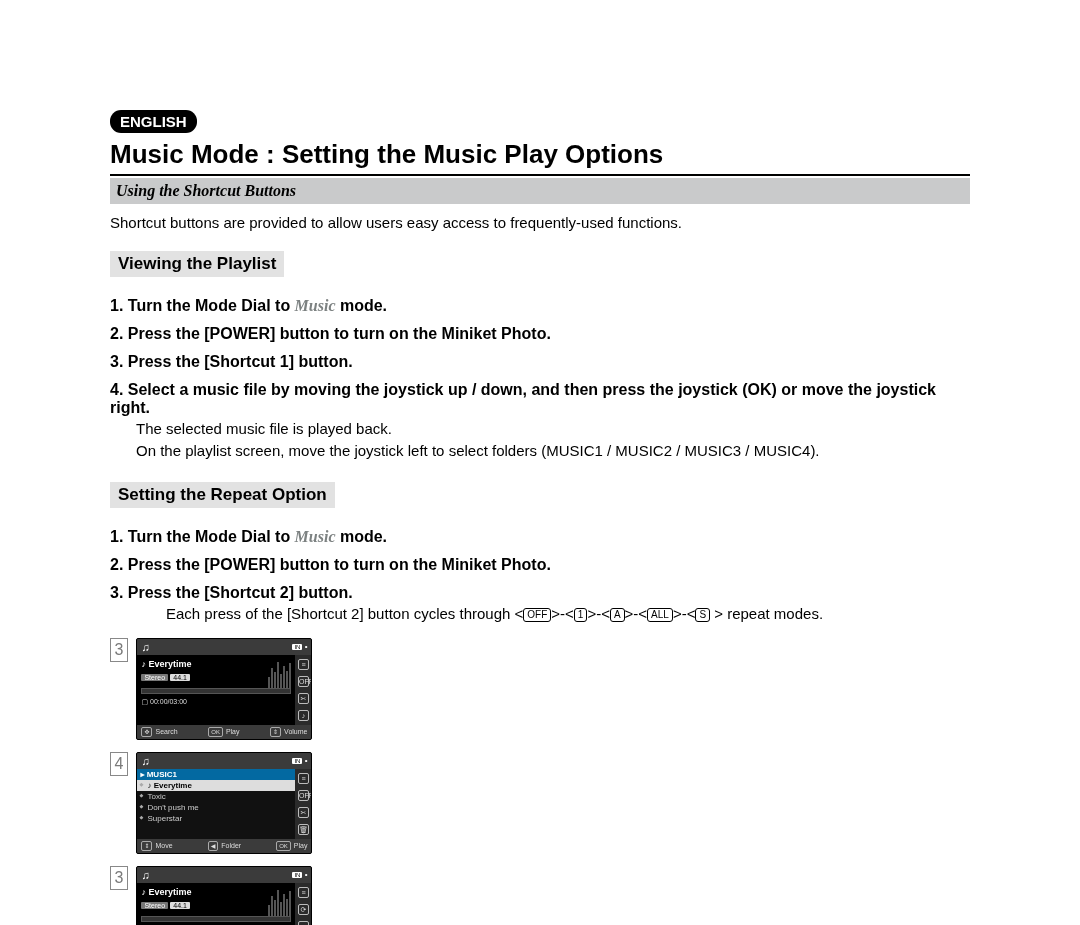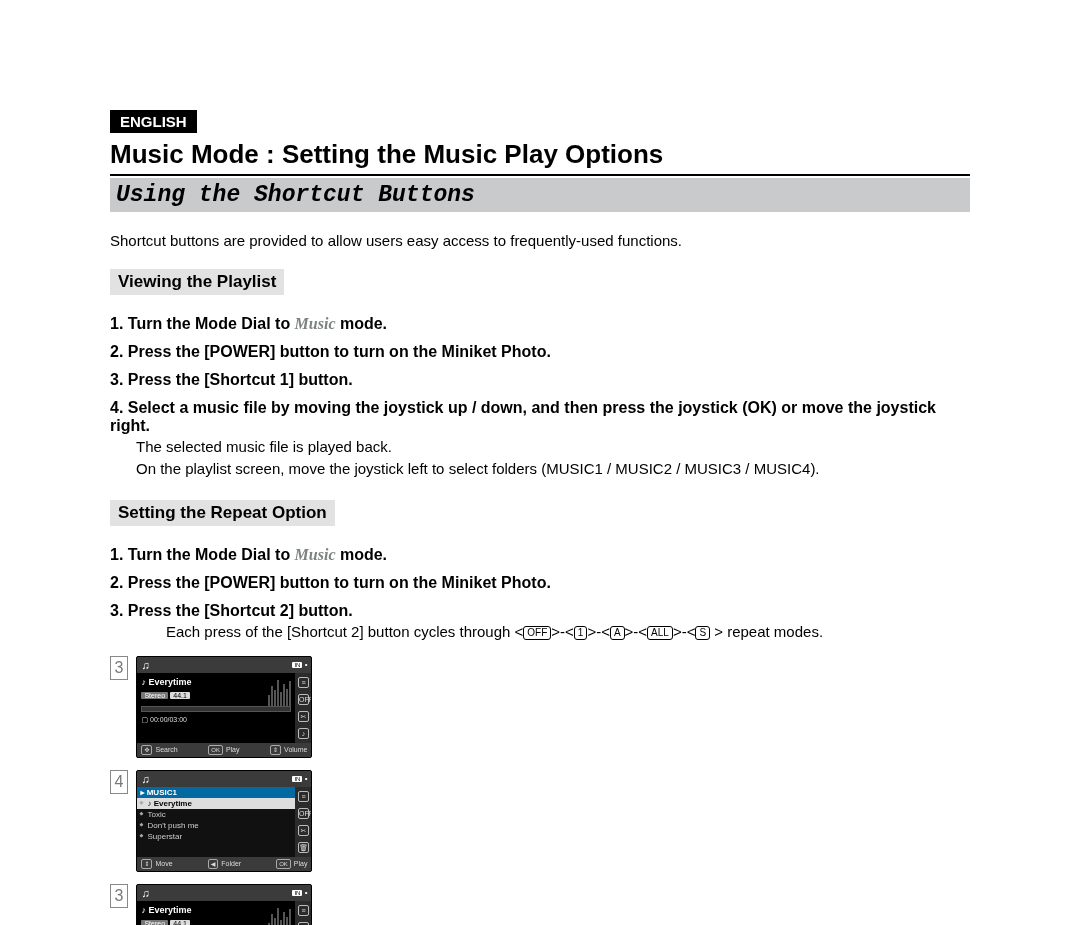--- a/index.html
+++ b/index.html
@@ -1,23 +1,23 @@
 <!DOCTYPE html>
 <html><head>
 <meta charset="utf-8">
 <style>
   * { box-sizing: border-box; margin: 0; padding: 0; }
   html, body { width: 1080px; height: 925px; background: #fff; font-family: Arial, Helvetica, sans-serif; color: #000; }
   .page { position: relative; padding: 110px 110px 0 110px; }
-  .lang-badge { display: inline-block; background: #000; color: #fff; font-weight: bold; font-size: 15px; padding: 3px 10px; margin-bottom: 6px; }
+  .lang-badge { display: inline-block; background: #000; color: #fff; font-weight: bold; font-size: 15px; padding: 3px 10px; margin-bottom: 6px; border-radius: 11px; }
   .title { font-size: 26px; font-weight: bold; margin-bottom: 4px; }
   .hr { border: none; border-top: 2px solid #000; margin: 0 0 0 0; }
   .section-title-bar { background: #c9cacb; margin-top: 2px; padding: 4px 6px; }
-  .section-title { font-family: Liberation Mono, monospace; font-style: italic; font-weight: bold; font-size: 23px; }
-  .intro { font-size: 15px; margin: 20px 0 14px 0; }
+  .section-title { font-family: Liberation Serif, serif; font-style: italic; font-weight: bold; font-size: 16px; }
+  .intro { font-size: 15px; margin: 10px 0 14px 0; }
   .columns { display: flex; gap: 14px; flex-direction: column; }
   .col-left { flex: 1 1 auto; }
   .col-right { flex: 0 0 210px; }
   .subhead-bar { display: inline-block; background: #e2e2e2; font-weight: bold; font-size: 17px; padding: 3px 8px; margin: 6px 0 10px 0; }
   ol { list-style: none; }
   .step { font-weight: bold; font-size: 16px; margin-top: 10px; }
   .step .mode { font-family: "Times New Roman", serif; font-style: italic; color: #7c8181; }
   .substep { font-weight: normal; font-size: 15px; margin-left: 26px; margin-top: 2px; line-height: 1.35; }
   .substep2 { font-weight: normal; font-size: 15px; margin-left: 56px; margin-top: 2px; line-height: 1.35; }
   .repeat-icon { display: inline-block; border: 1.5px solid #000; border-radius: 3px; font-size: 10px; padding: 0 3px; line-height: 12px; vertical-align: 1px; }

